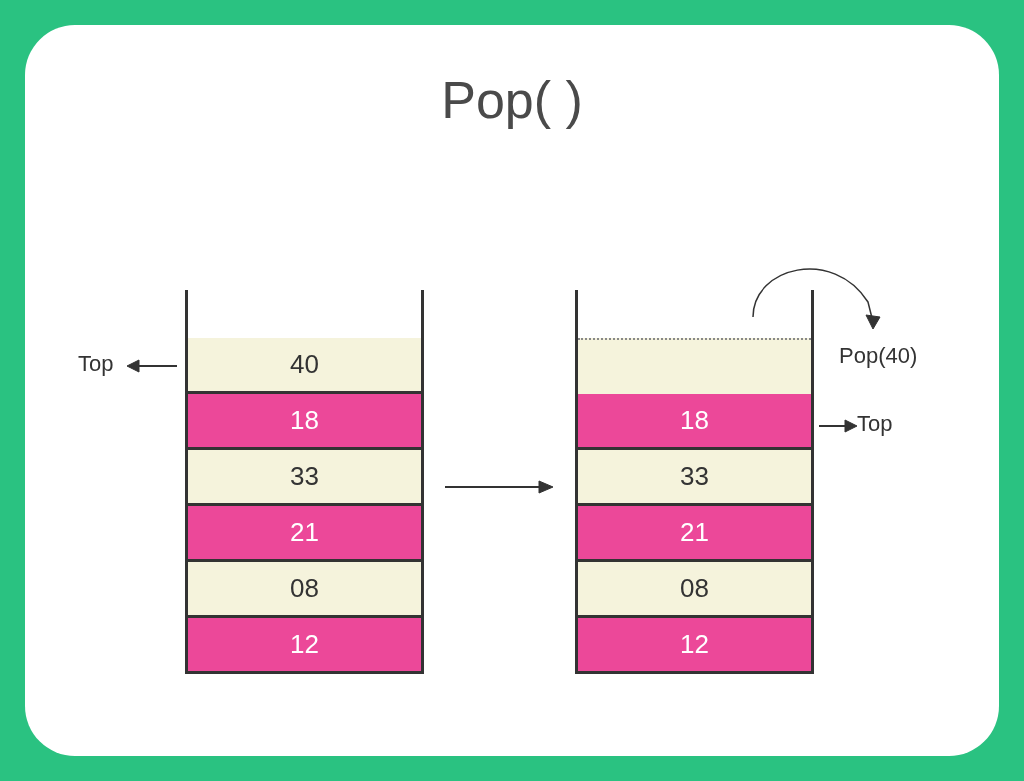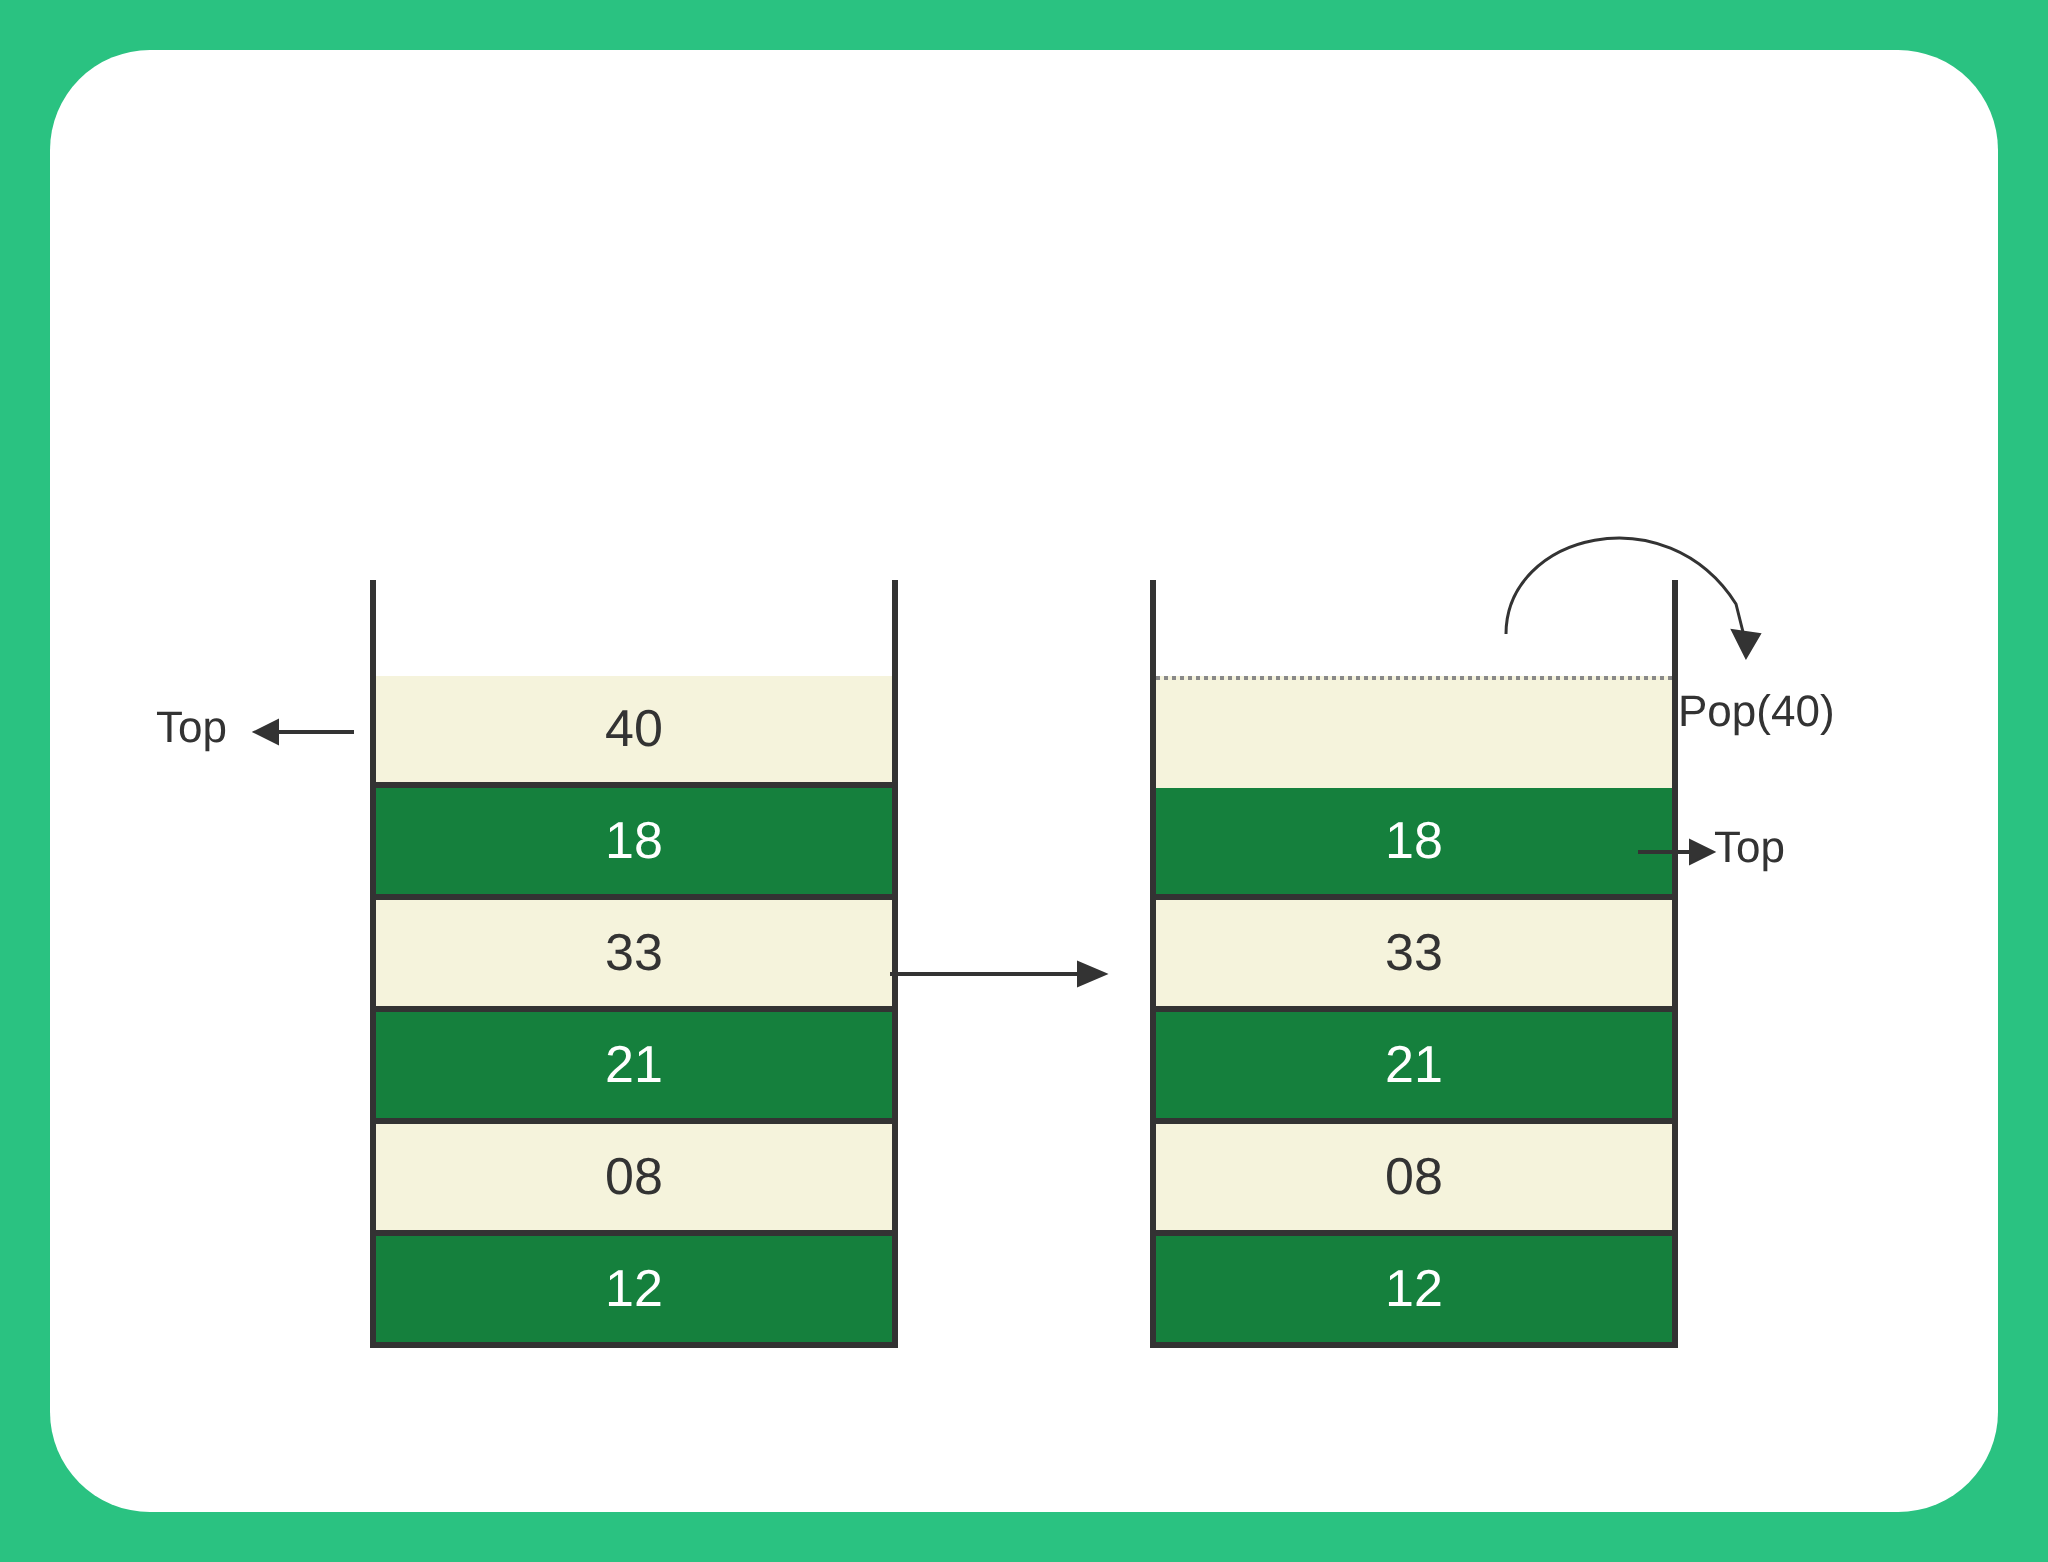--- a/index.html
+++ b/index.html
@@ -25,21 +25,21 @@
       position: absolute;
       top: 45px;
       left: 50%;
       transform: translateX(-50%);
       font-size: 52px;
       font-weight: 500;
       color: #4a4a4a;
     }
     .stack {
       position: absolute;
-      width: 264px;
+      width: 239px;
       border-left: 3px solid #333;
       border-right: 3px solid #333;
     }
     .stack-left {
       left: 160px;
       top: 265px;
     }
     .stack-right {
       left: 550px;
       top: 265px;
@@ -51,21 +51,21 @@
       align-items: center;
       justify-content: center;
       font-size: 26px;
       font-weight: 400;
     }
     .cell-cream {
       background: #f5f3dc;
       color: #333;
     }
     .cell-green {
-      background: #15803d;
+      background: #ec4899;
       color: #fff;
       text-align: right;
     }
     .cell-empty {
       background: #f5f3dc;
       border-top: 2px dotted #888;
       height: 56px;
     }
     .stack-top-space {
       height: 48px;
@@ -110,20 +110,21 @@
       top: 232px;
     }
     svg {
       overflow: visible;
     }
   </style>
 </head>
 <body>
 
 <div class="canvas">
+  <div class="title">Pop( )</div>
 
   <div class="stack stack-left">
     <div class="stack-top-space"></div>
     <div class="cell cell-cream">40</div>
     <div class="cell cell-green">18</div>
     <div class="cell cell-cream">33</div>
     <div class="cell cell-green">21</div>
     <div class="cell cell-cream">08</div>
     <div class="cell cell-green">12</div>
   </div>

